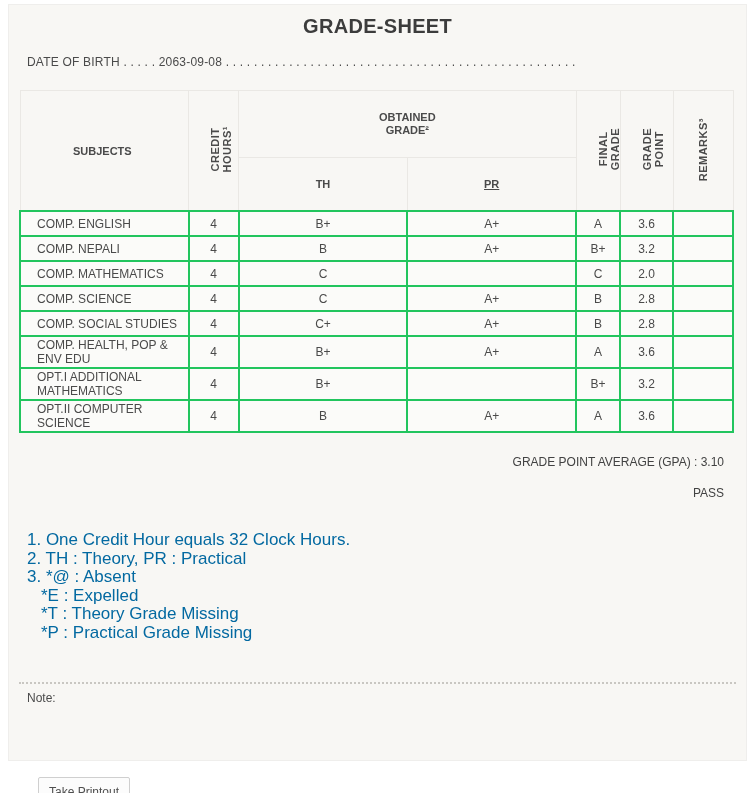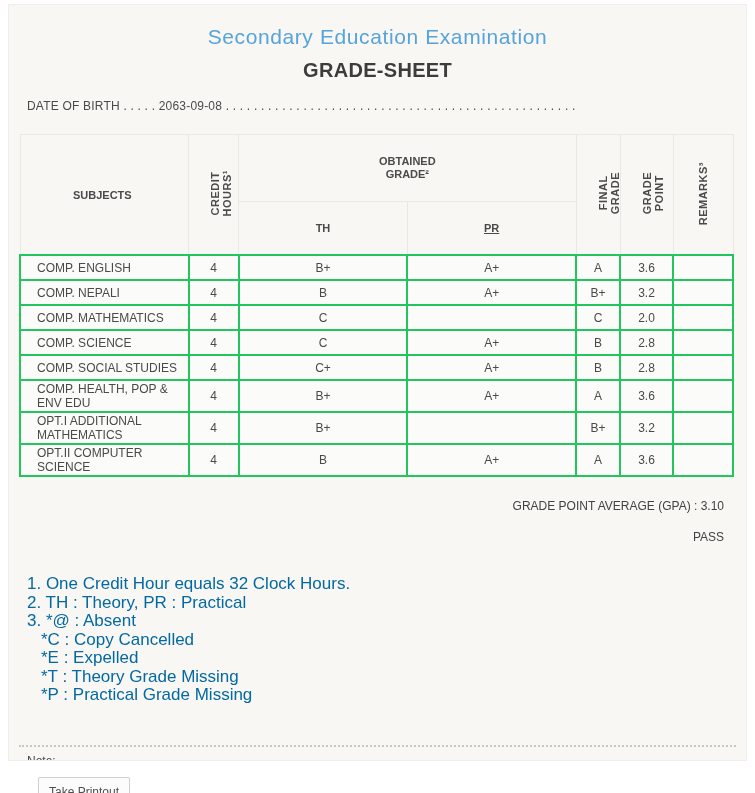--- a/index.html
+++ b/index.html
@@ -72,21 +72,20 @@
     font-family:"Liberation Sans", sans-serif;
     font-size:12px; color:#4f4f4f; text-align:center; line-height:26px;
     cursor:pointer; box-sizing:border-box;
   }
 </style>
 </head>
 <body>
 
 <div class="panel">
 
-  <div class="title">Secondary Education Examination</div>
   <div class="subtitle">GRADE-SHEET</div>
 
   <div class="meta">
     <div class="meta-line"><span>DATE OF BIRTH</span><span> . . . . . </span><span>2063-09-08</span><span> . . . . . . . . . . . . . . . . . . . . . . . . . . . . . . . . . . . . . . . . . . . . . . . . . .</span></div>
   </div>
 
   <table class="grades">
     <thead>
       <tr class="head-main">
         <th class="col-subjects" rowspan="2">SUBJECTS</th>
@@ -183,21 +182,20 @@
 
   <div class="summary">
     <div>GRADE POINT AVERAGE (GPA) : 3.10</div>
     <div class="result">PASS</div>
   </div>
 
   <div class="footnotes">
       <div class="fn">1. One Credit Hour equals 32 Clock Hours.</div>
       <div class="fn">2. TH : Theory, PR : Practical</div>
       <div class="fn">3. *@ : Absent</div>
-      <div class="fn indent">*C : Copy Cancelled</div>
       <div class="fn indent">*E : Expelled</div>
       <div class="fn indent">*T : Theory Grade Missing</div>
       <div class="fn indent">*P : Practical Grade Missing</div>
     </div>
 
   <div class="divider"></div>
   <div class="note-label">Note:</div>
 
 </div>
 

